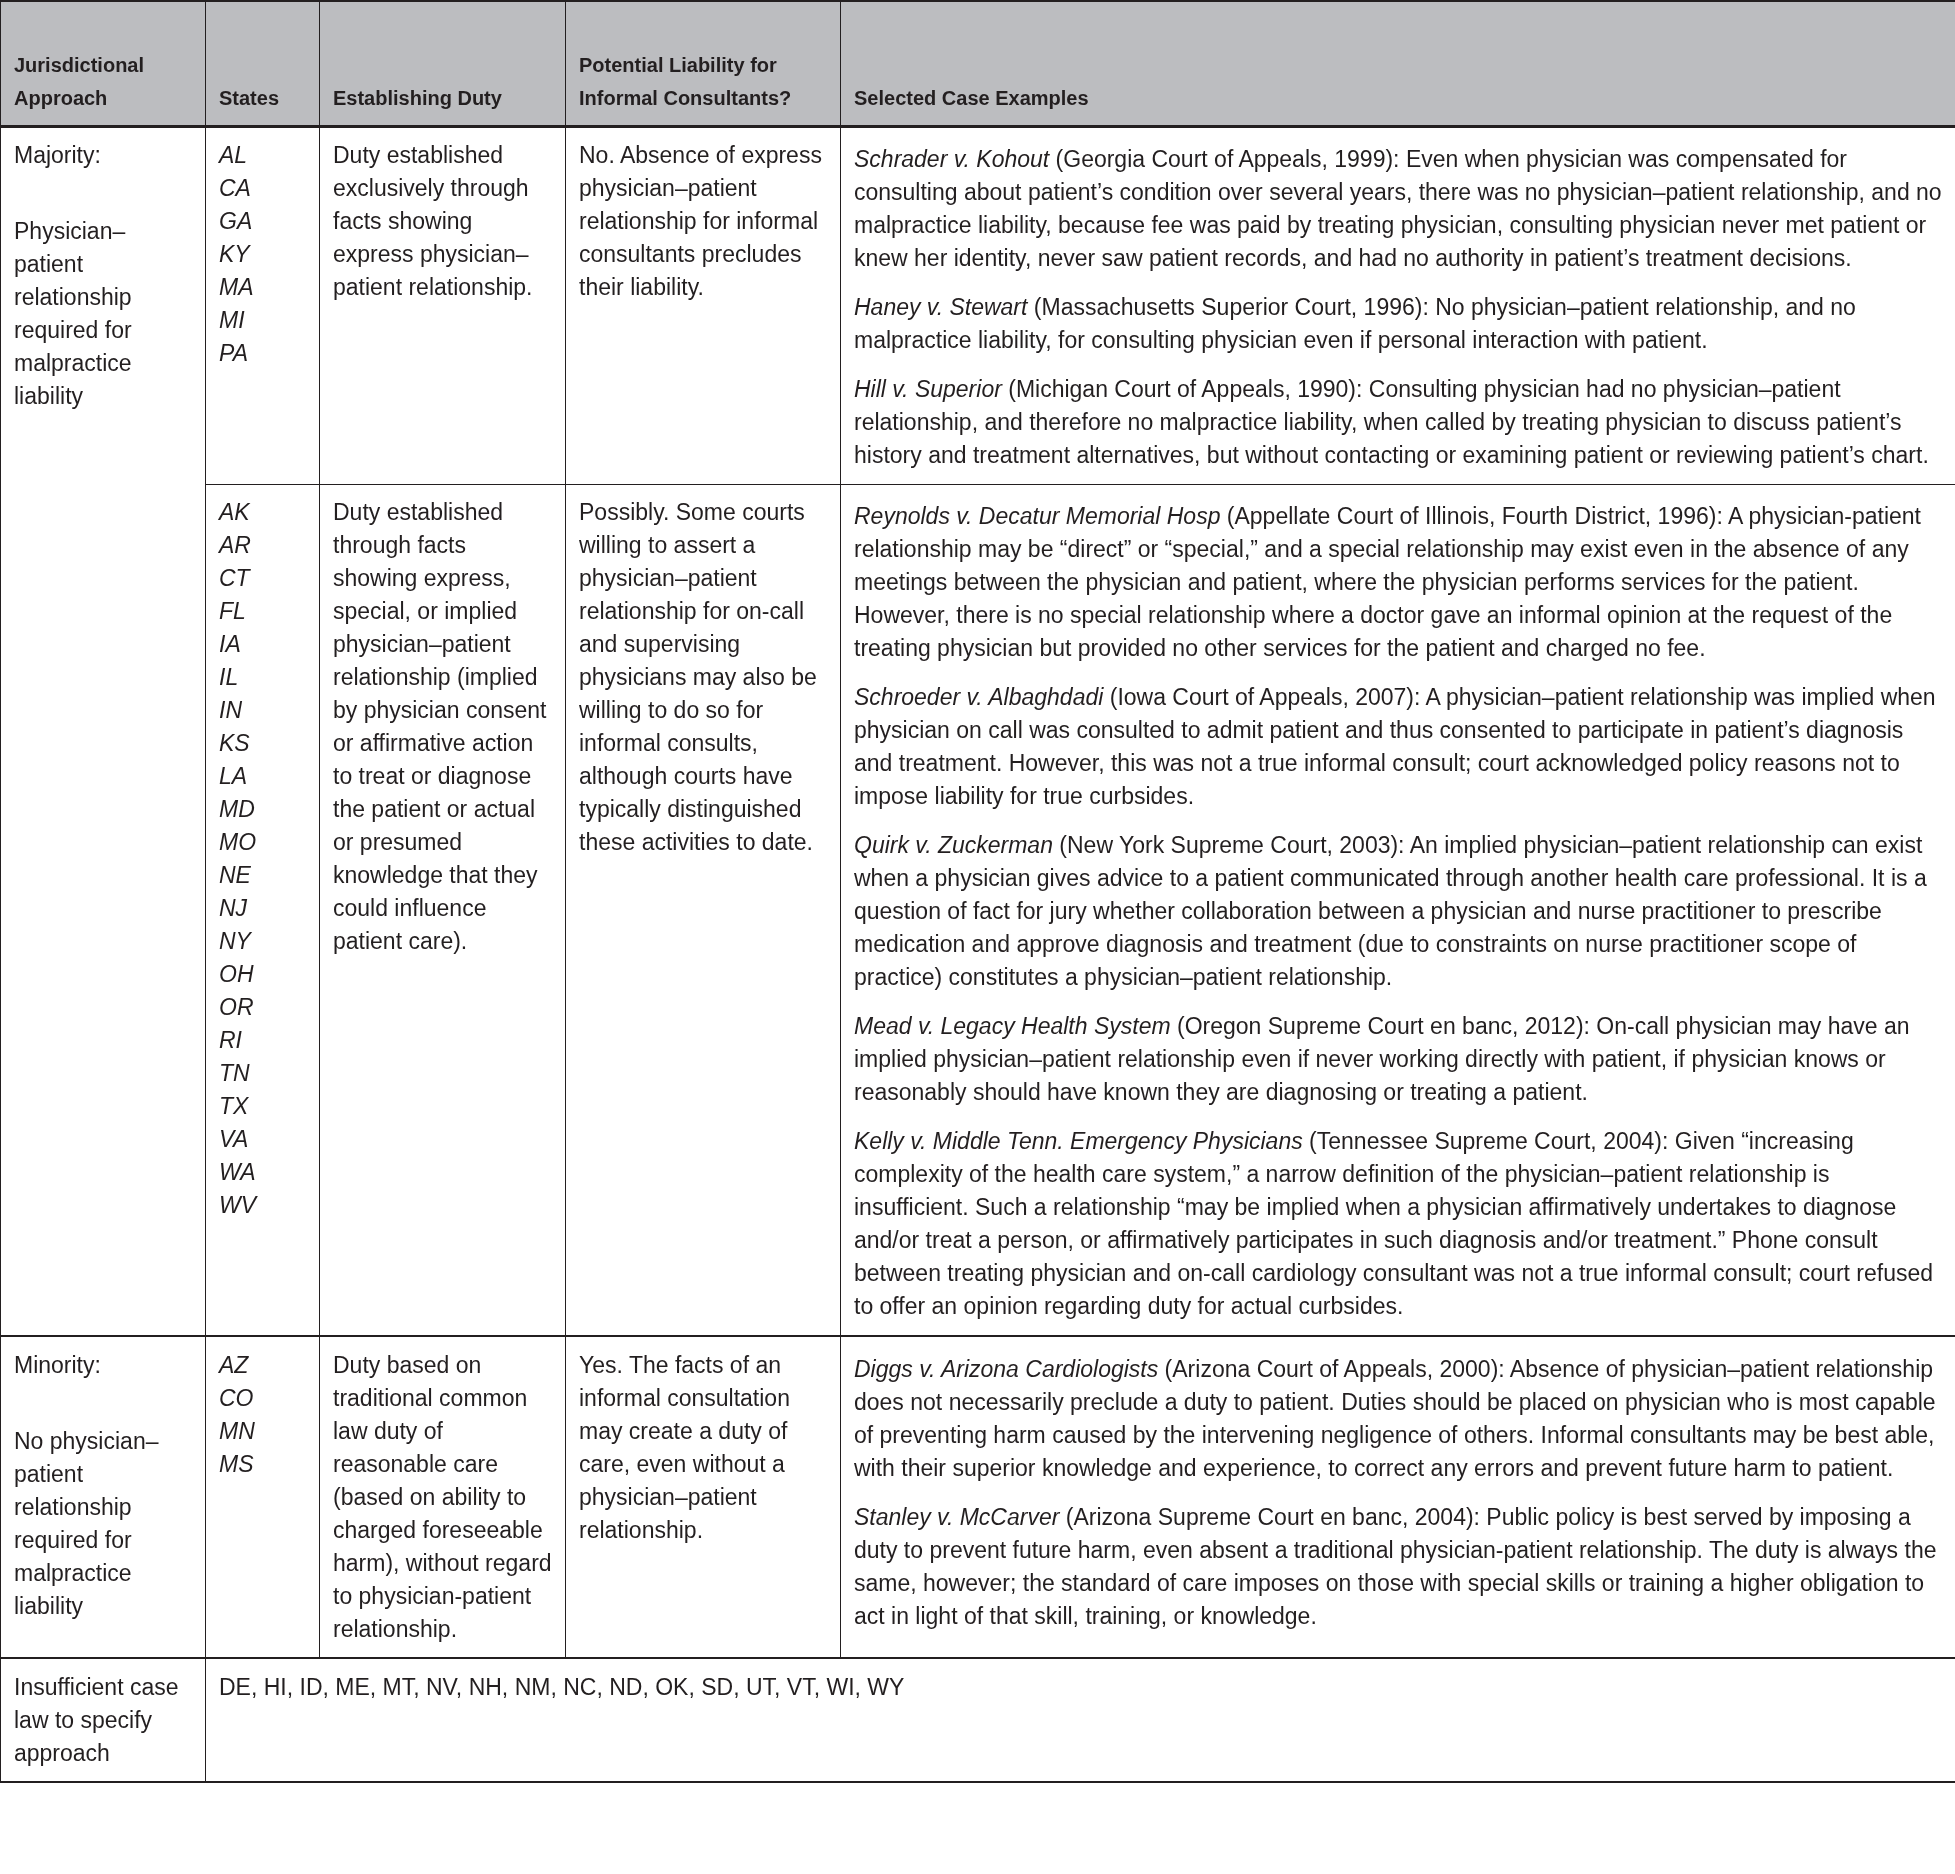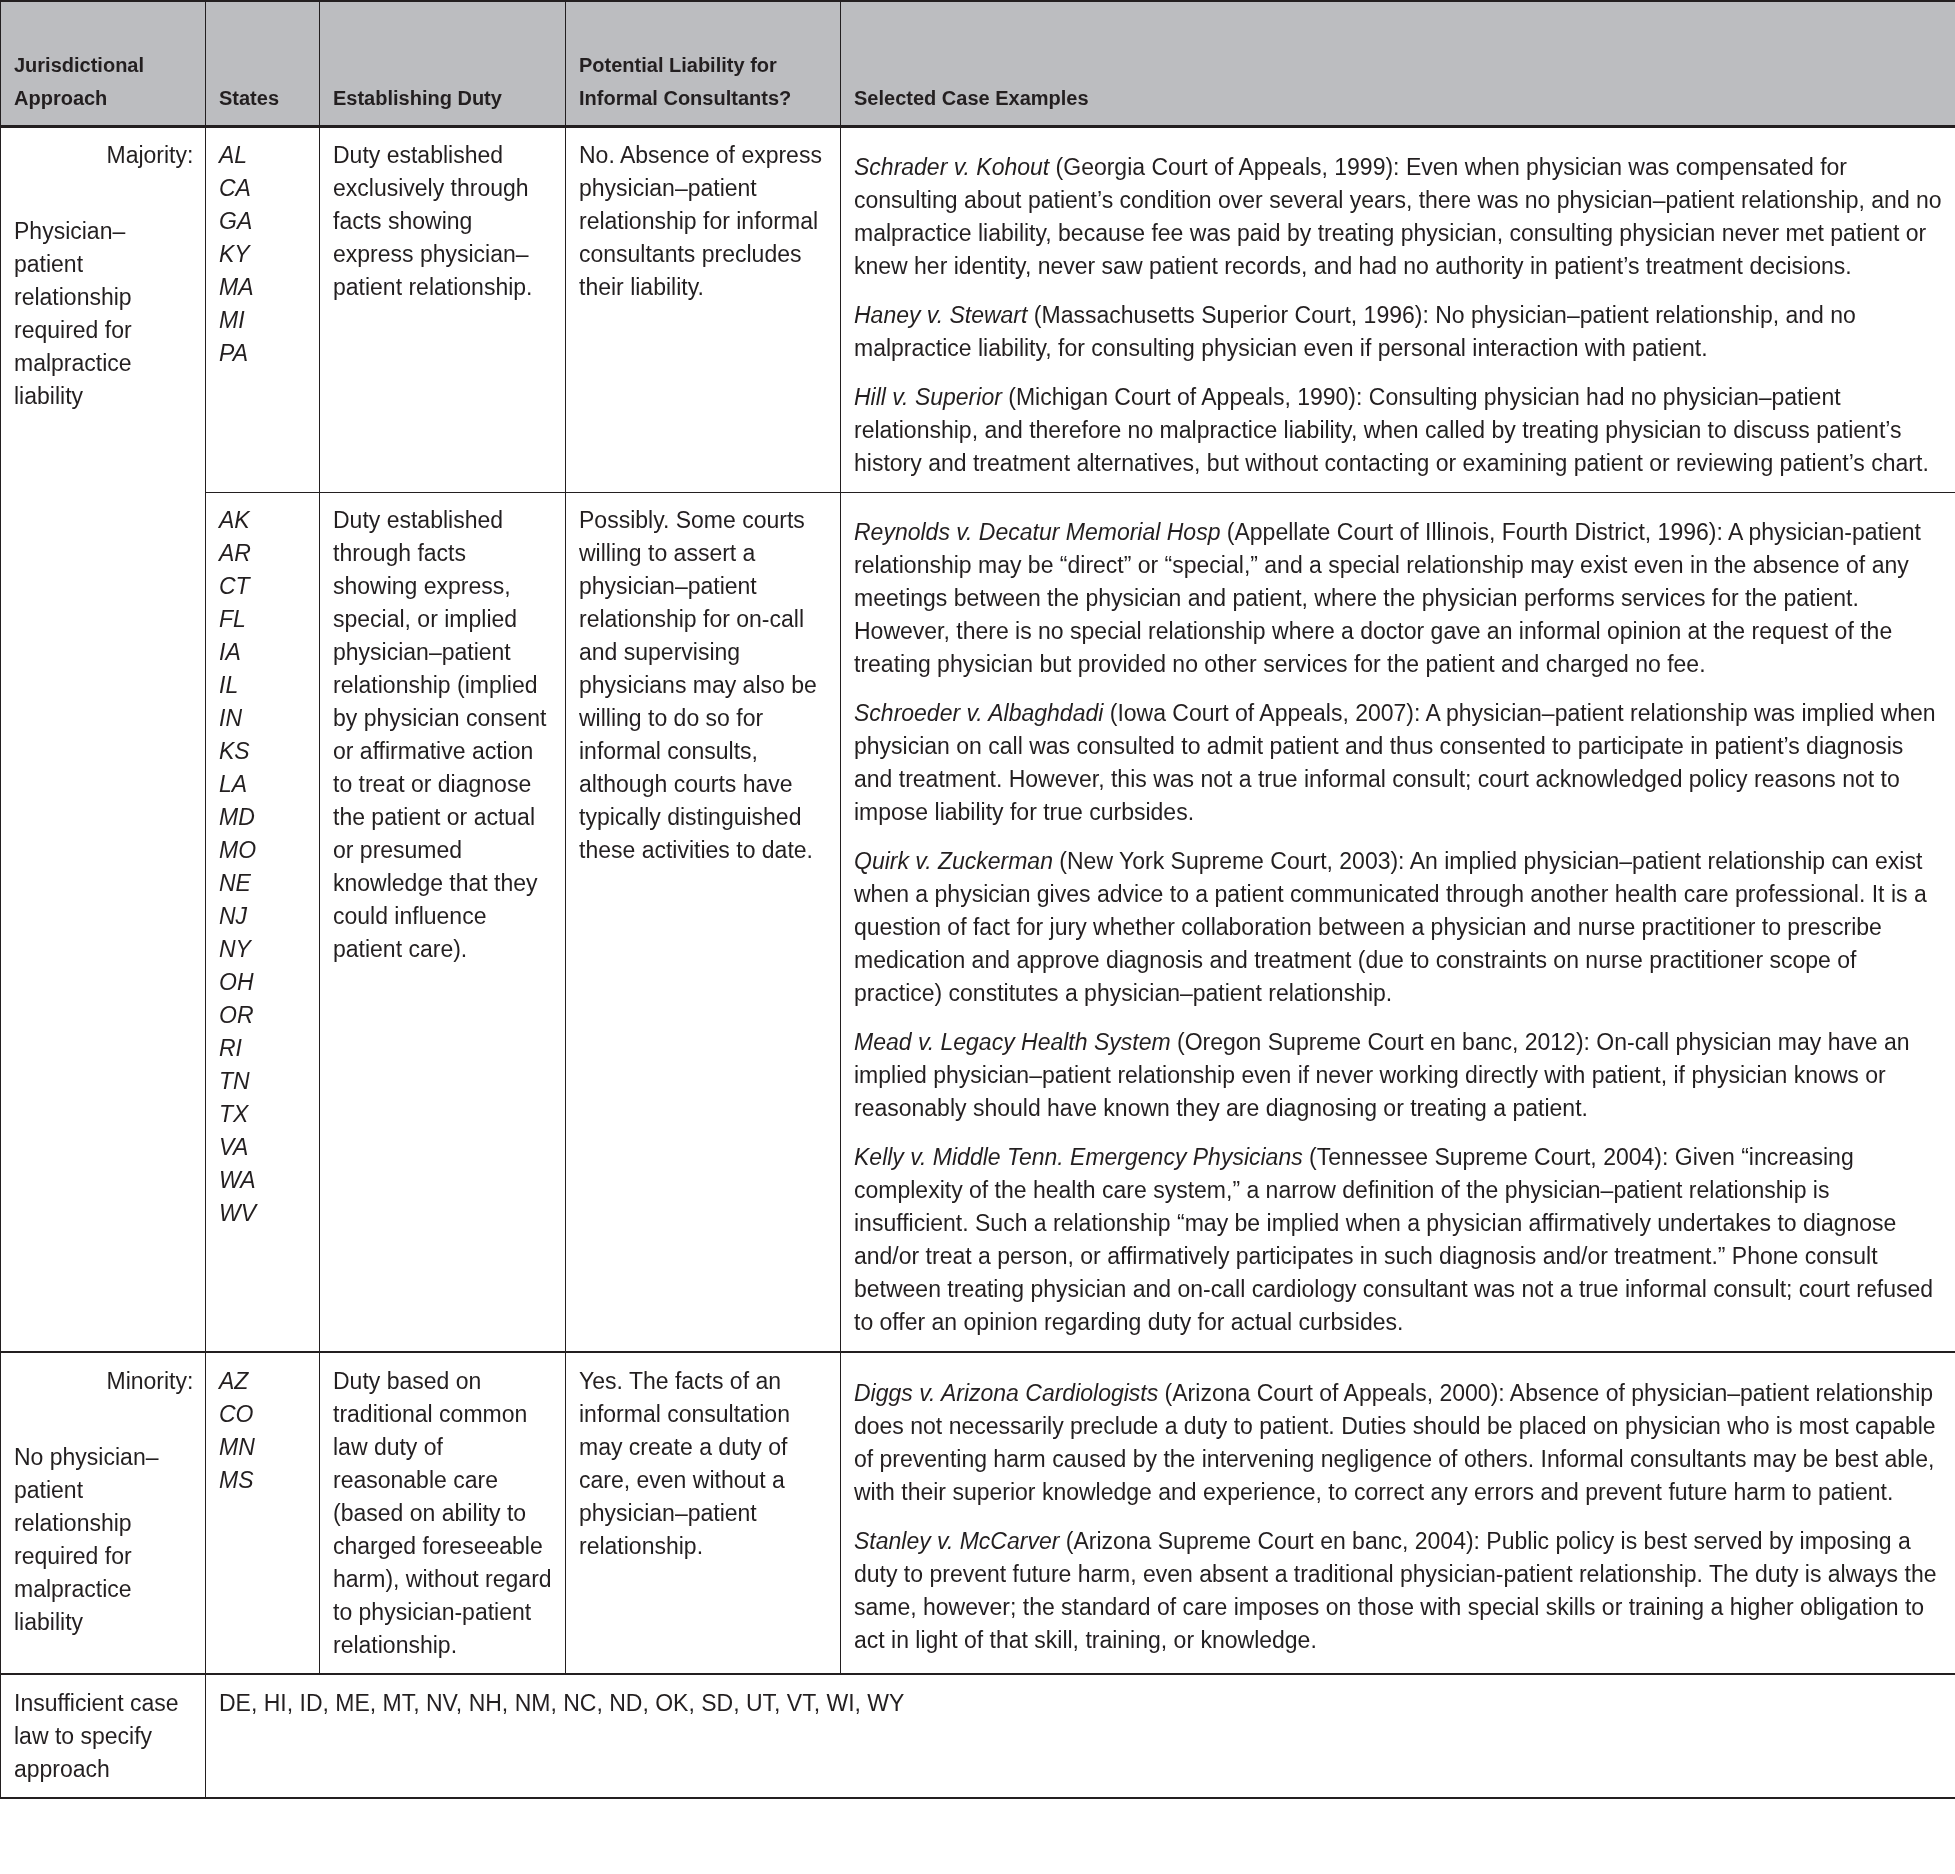--- a/index.html
+++ b/index.html
@@ -34,24 +34,24 @@
     vertical-align: bottom;
     height: 101px;
     padding-bottom: 10px;
     font-size: 20px;
     line-height: 33px;
     border-top: 2.9px solid #231f20;
     border-bottom: 3.6px solid #231f20;
   }
   table.legal tr.group-sep td { border-top: 2.2px solid #231f20; }
   table.legal tbody tr:last-child td { border-bottom: 2.9px solid #231f20; }
-  .approach-label { display: block; text-align: right; }
+  .approach-label { display: block; }
   .approach-desc { display: block; margin-top: 43px; }
   .state { display: block; font-style: italic; }
-  .case { margin: 12px 0 16px 0; }
+  .case { margin: 4px 0 16px 0; }
   .case:last-child { margin-bottom: 0; }
   .case-name { font-style: italic; }
   td.insuff-states { vertical-align: middle; }
   td.insuff-label { padding-top: 8.7px; padding-bottom: 8.7px; }
 </style>
 </head>
 <body>
 
 <table class="legal">
   <colgroup>

